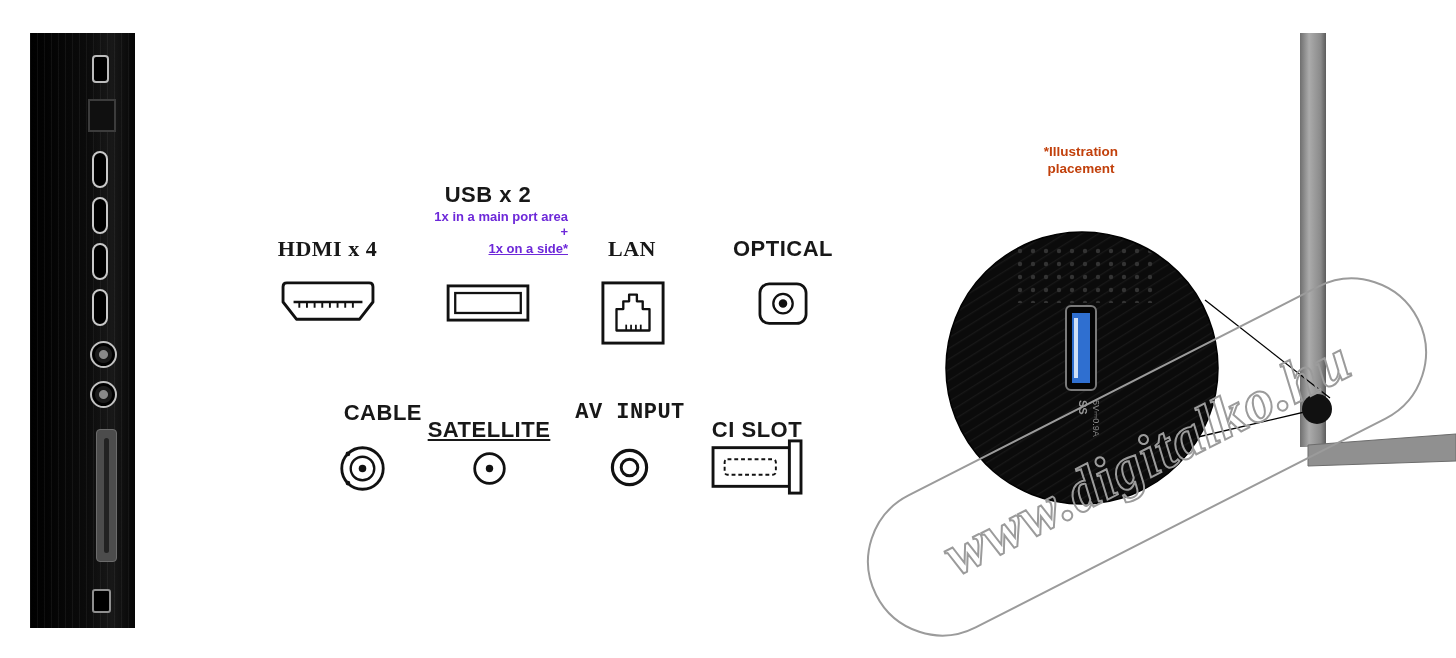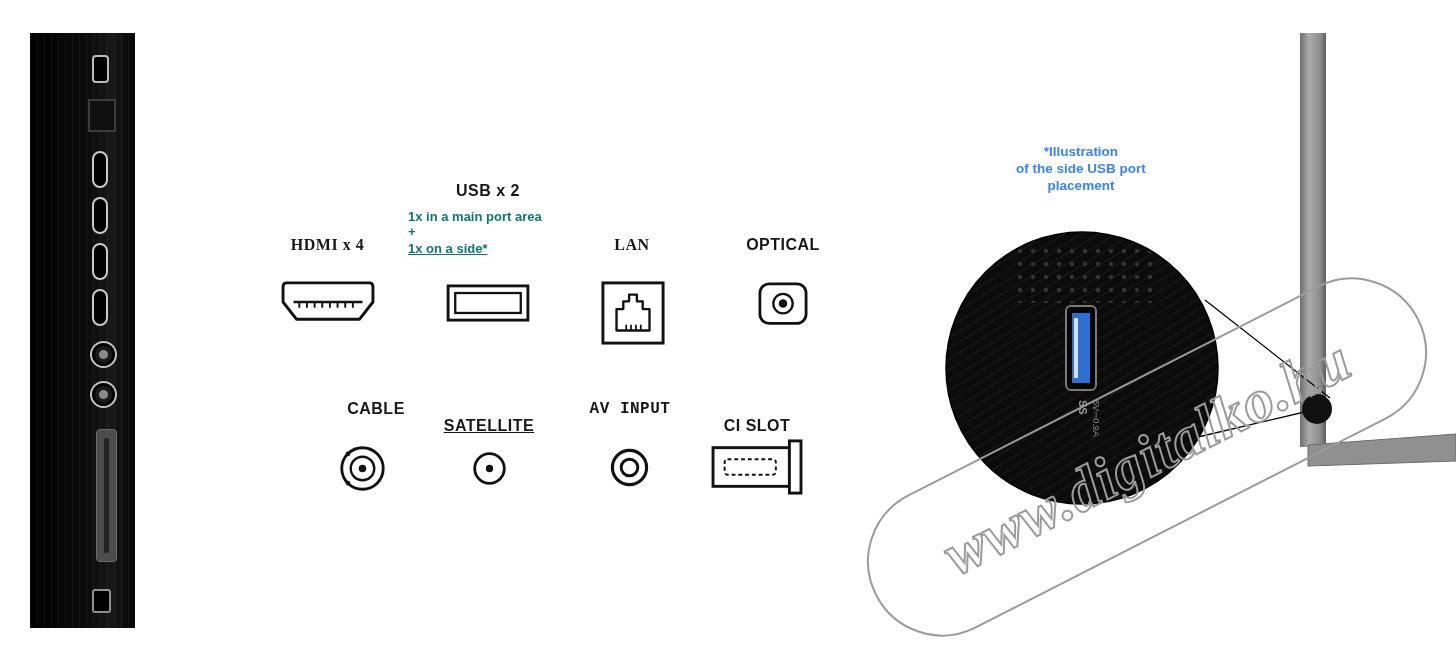--- a/index.html
+++ b/index.html
@@ -17,28 +17,28 @@
   .edge-port{position:absolute;box-sizing:border-box;background:#000;}
   .p-top{left:62px;top:22px;width:17px;height:28px;border:2px solid #bcbcbc;border-radius:4px;}
   .p-lan{left:58px;top:66px;width:28px;height:33px;border:2px solid #3c3c3c;background:#101010;}
   .p-hdmi{width:16px;height:37px;border:2px solid #c9c9c9;border-radius:8px;left:62px;}
   .p-ant{width:27px;height:27px;border:2px solid #c2c2c2;border-radius:50%;left:60px;
          background:radial-gradient(circle at 50% 50%,#8a8a8a 0 4px,#1a1a1a 5px 8px,#000 9px);}
   .p-ci{left:66px;top:396px;width:21px;height:133px;background:#4c4c4c;border:1px solid #6c6c6c;border-radius:4px;}
   .p-ci::after{content:"";position:absolute;left:7px;top:8px;width:5px;height:115px;background:#222;border-radius:3px;}
   .p-bot{left:62px;top:556px;width:19px;height:24px;border:2px solid #8f8f8f;border-radius:3px;}
   
-  .port-label{position:absolute;font-weight:700;font-size:16px;color:#181818;
+  .port-label{position:absolute;font-weight:700;font-size:22px;color:#181818;
     text-align:center;letter-spacing:.5px;white-space:nowrap;}
-  .usb-sub{position:absolute;font-weight:700;font-size:13px;color:#0f766e;text-align:left;white-space:nowrap;}
+  .usb-sub{position:absolute;font-weight:700;font-size:13px;color:#6d28d9;text-align:right;white-space:nowrap;}
   .icon{position:absolute;}
   .icon svg{display:block;}
   
   .note{position:absolute;left:960px;top:143px;width:242px;text-align:center;
-    font-weight:700;font-size:13.5px;line-height:17px;color:#3b82f6;}
+    font-weight:700;font-size:13.5px;line-height:17px;color:#c2410c;}
   
   .right-art{position:absolute;left:860px;top:0;width:596px;height:658px;}
   
   .watermark{
     position:absolute;left:842px;top:382px;width:606px;height:146px;
     border:2px solid #9b9b9b;border-radius:75px;
     transform:rotate(-27deg);
     display:flex;align-items:center;justify-content:center;
     z-index:5;pointer-events:none;
   }
@@ -114,21 +114,21 @@
   </div>
 
   <div class="icon" style="left:757px;top:281px;">
     <svg width="52" height="48" viewBox="0 0 56 52">
       <rect x="3" y="3" width="50" height="43" rx="10" fill="#fff" stroke="#111" stroke-width="3"></rect>
       <circle cx="28" cy="24.5" r="10.5" fill="#fff" stroke="#111" stroke-width="2.5"></circle>
       <circle cx="28" cy="24.5" r="4.6" fill="#111"></circle>
     </svg>
   </div>
 
-  <div class="port-label" style="left:316px;top:400px;width:120px;">CABLE</div>
+  <div class="port-label" style="left:302px;top:400px;width:120px;text-align:right;">CABLE</div>
   <div class="port-label" style="left:419px;top:417px;width:140px;text-decoration:underline;">SATELLITE</div>
   <div class="port-label" style="left:570px;top:400px;width:120px;font-family:Liberation Mono, monospace;">AV INPUT</div>
   <div class="port-label" style="left:700px;top:388px;width:114px;margin-top:29px;">CI SLOT</div>
 
   <div class="icon" style="left:338px;top:444px;">
     <svg width="49" height="49" viewBox="0 0 52 52">
       <circle cx="26" cy="26" r="22" fill="#fff" stroke="#111" stroke-width="3"></circle>
       <circle cx="26" cy="26" r="12.5" fill="#fff" stroke="#111" stroke-width="2.5"></circle>
       <circle cx="26" cy="26" r="4" fill="#111"></circle>
       <circle cx="10.5" cy="10.5" r="2.5" fill="#111"></circle>
@@ -153,21 +153,20 @@
   <div class="icon" style="left:710px;top:438px;">
     <svg width="95" height="58" viewBox="0 0 98 60">
       <rect x="3" y="10" width="79" height="40" fill="#fff" stroke="#111" stroke-width="3"></rect>
       <rect x="82" y="3" width="12" height="54" fill="#fff" stroke="#111" stroke-width="3"></rect>
       <rect x="15" y="22" width="53" height="16" rx="3" fill="#fff" stroke="#111" stroke-width="2" stroke-dasharray="4 3"></rect>
     </svg>
   </div>
 
   <div class="note">
     <div>*Illustration</div>
-    <div>of the side USB port</div>
     <div>placement</div>
   </div>
 
   <svg class="right-art" viewBox="0 0 596 658">
     <defs>
       <clipPath id="circ-clip">
           <circle cx="222" cy="368" r="136"></circle>
         </clipPath>
       <pattern id="brush" width="9" height="9" patternUnits="userSpaceOnUse" patternTransform="rotate(58)">
         <rect width="9" height="9" fill="#0b0b0b"></rect>

